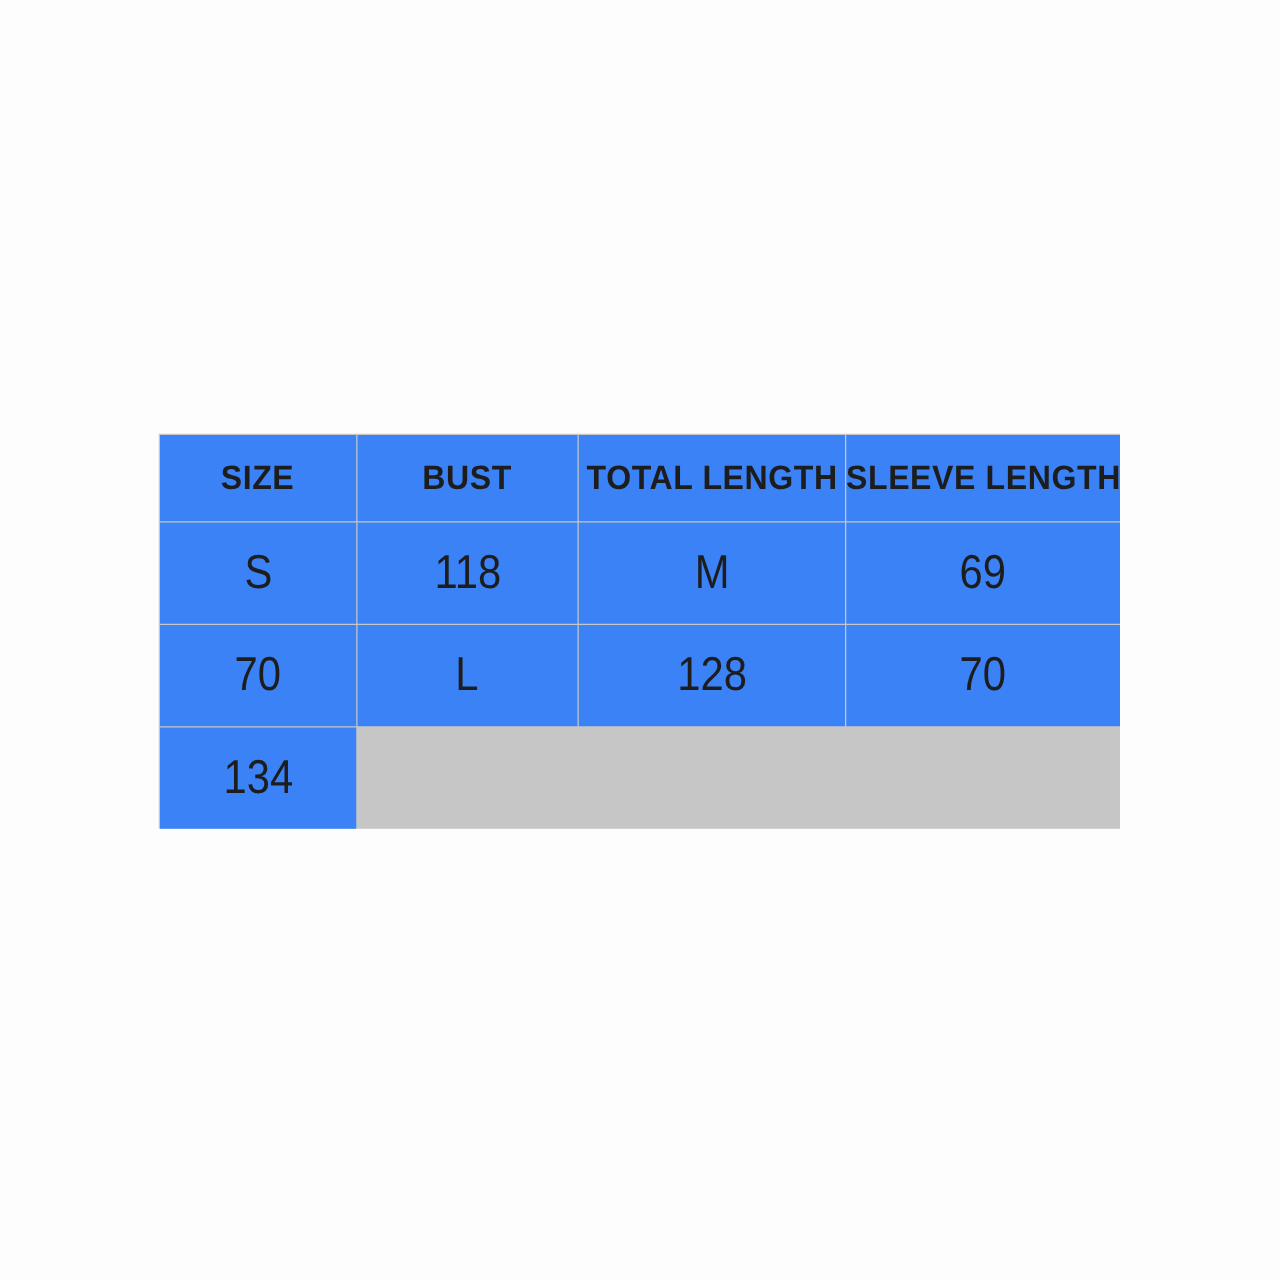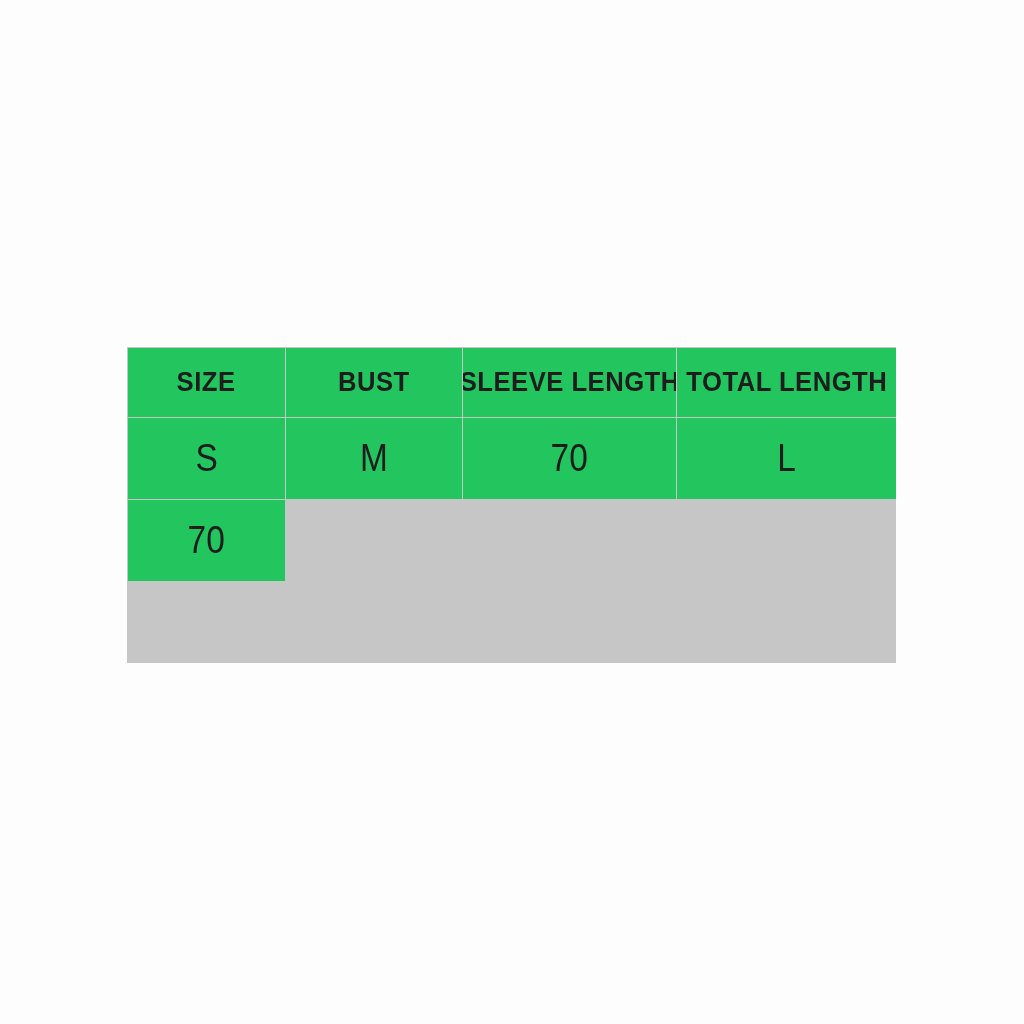--- a/index.html
+++ b/index.html
@@ -22,21 +22,21 @@
     height: 316px;
     box-sizing: border-box;
     display: grid;
     grid-template-columns: 157px 176px 213px 219px;
     grid-template-rows: 69px 81px 81px 81px;
     background: #c6c6c6;           
     padding: 1px;
     gap: 1px;
   }
   .cell {
-    background: #22c55e;
+    background: #3b82f6;
     display: flex;
     align-items: center;
     justify-content: center;
     color: #1d1d1d;
     overflow: hidden;
   }
   .cell .txt {
     display: inline-block;
     transform: scaleX(0.88);
     white-space: nowrap;
@@ -57,36 +57,48 @@
 
 <div class="size-table">
 
   <div class="cell header-cell">
     <span class="txt">SIZE</span>
   </div>
   <div class="cell header-cell">
     <span class="txt">BUST</span>
   </div>
   <div class="cell header-cell">
-    <span class="txt">SLEEVE LENGTH</span>
+    <span class="txt">TOTAL LENGTH</span>
   </div>
   <div class="cell header-cell">
-    <span class="txt">TOTAL LENGTH</span>
+    <span class="txt">SLEEVE LENGTH</span>
   </div>
 
   <div class="cell data-cell">
     <span class="txt">S</span>
   </div>
+  <div class="cell data-cell">
+    <span class="txt">118</span>
+  </div>
 
   <div class="cell data-cell">
     <span class="txt">M</span>
+  </div>
+  <div class="cell data-cell">
+    <span class="txt">69</span>
   </div>
   <div class="cell data-cell">
     <span class="txt">70</span>
   </div>
 
   <div class="cell data-cell">
     <span class="txt">L</span>
   </div>
   <div class="cell data-cell">
+    <span class="txt">128</span>
+  </div>
+  <div class="cell data-cell">
     <span class="txt">70</span>
+  </div>
+  <div class="cell data-cell">
+    <span class="txt">134</span>
   </div>
 </div>
 
 </body></html>

